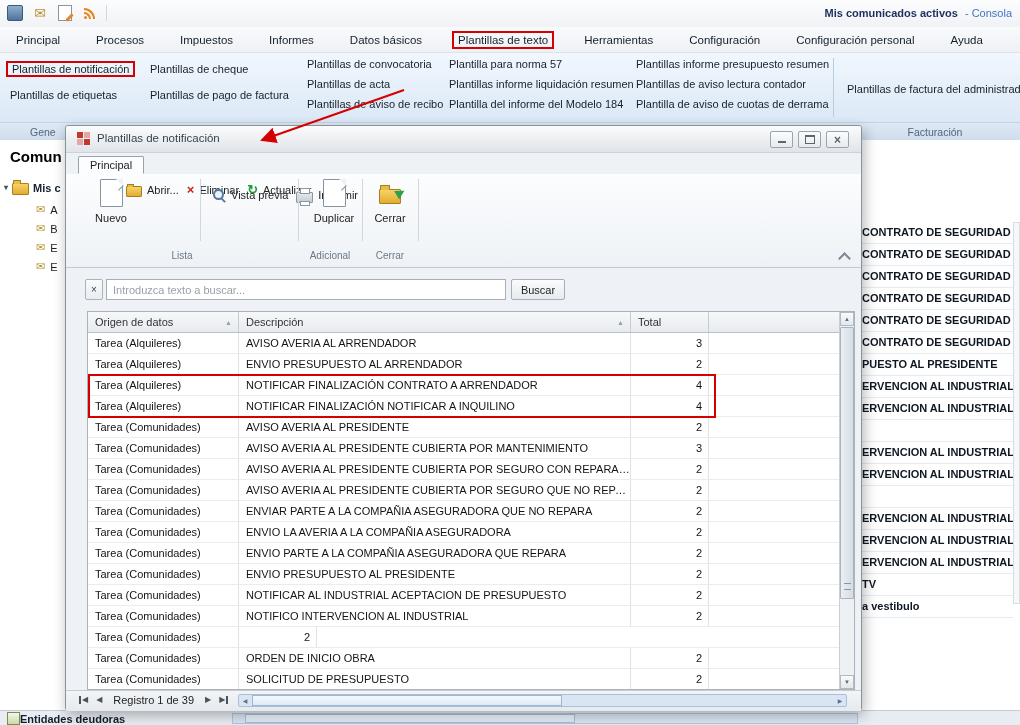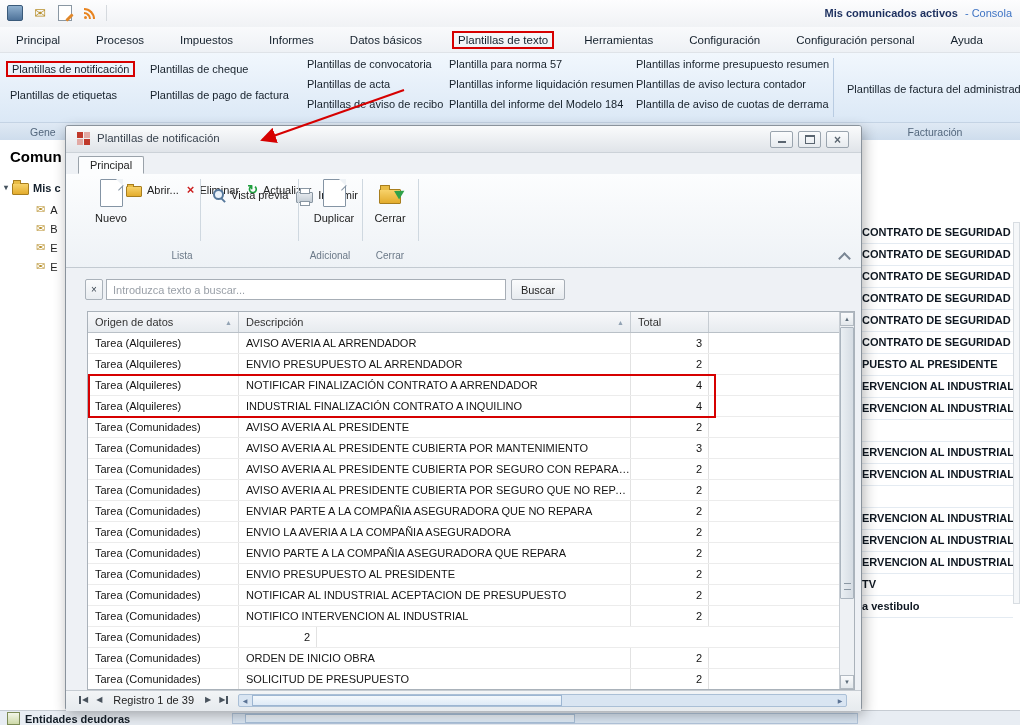--- a/index.html
+++ b/index.html
@@ -64,21 +64,21 @@
   .tree-item{display:flex;align-items:center;gap:5px;height:19px;font-size:11px;color:#222;white-space:nowrap;}
   .tmail{font-size:11px;color:#b8902c;line-height:1;}
   .bg-rightlist{position:absolute;left:700px;top:82px;width:313px;}
   .bgrow{height:21px;line-height:21px;font-size:11px;font-weight:bold;color:#0f1822;
     border-bottom:1px solid #e4ebf2;padding-left:162px;white-space:nowrap;overflow:hidden;}
   .bg-vscroll{position:absolute;left:1013px;top:82px;width:7px;height:382px;
     background:#f5f7f9;border:1px solid #d8dde2;box-sizing:border-box;}
   
   .bottomstrip{position:absolute;left:0;top:710px;width:1020px;height:15px;
     background:#e8edf3;border-top:1px solid #c6ccd3;}
-  .ent{position:absolute;left:7px;top:1px;display:flex;align-items:center;gap:5px;
+  .ent{position:absolute;left:7px;top:1px;display:flex;align-items:center;
     font-size:11px;font-weight:bold;color:#141e28;white-space:nowrap;}
   .entic{width:11px;height:11px;border:1px solid #7c8b56;
     background:linear-gradient(#f3f6e8,#cdd9a8);}
   .bottom-hscroll{position:absolute;left:232px;top:2px;width:626px;height:11px;
     background:#d9e5f2;border:1px solid #b3c6dc;box-sizing:border-box;}
   .bottom-hscroll .thumb{position:absolute;left:12px;top:0;bottom:0;width:330px;
     background:linear-gradient(#f2f7fc,#dce9f6);border:1px solid #a9c0d9;box-sizing:border-box;}
   
   .dialog{position:absolute;left:65px;top:125px;width:797px;height:585px;z-index:20;
     background:#eef1f5;border:1px solid #8a939c;border-radius:3px 3px 2px 2px;
@@ -456,21 +456,21 @@
             <span class="tc tcf"></span>
           </div>
           <div class="trow">
             <span class="tc tc0">Tarea (Alquileres)</span>
             <span class="tc tc1">NOTIFICAR FINALIZACIÓN CONTRATO A ARRENDADOR</span>
             <span class="tc tc2">4</span>
             <span class="tc tcf"></span>
           </div>
           <div class="trow">
             <span class="tc tc0">Tarea (Alquileres)</span>
-            <span class="tc tc1">INDUSTRIAL FINALIZACIÓN CONTRATO A INQUILINO</span>
+            <span class="tc tc1">NOTIFICAR FINALIZACIÓN NOTIFICAR A INQUILINO</span>
             <span class="tc tc2">4</span>
             <span class="tc tcf"></span>
           </div>
           <div class="trow">
             <span class="tc tc0">Tarea (Comunidades)</span>
             <span class="tc tc1">AVISO AVERIA AL PRESIDENTE</span>
             <span class="tc tc2">2</span>
             <span class="tc tcf"></span>
           </div>
           <div class="trow">

